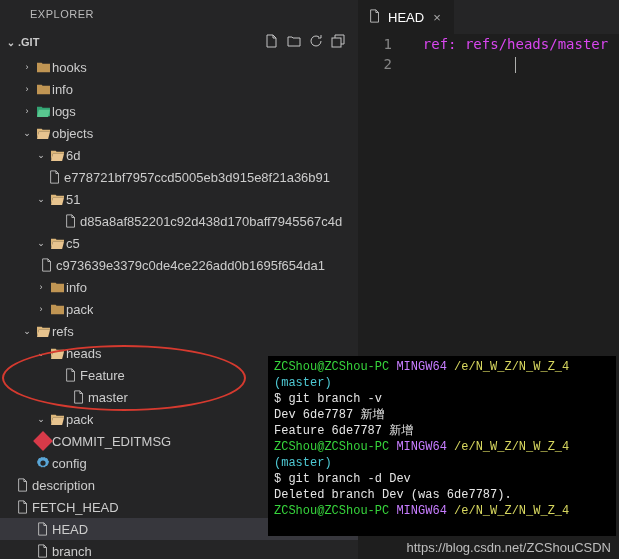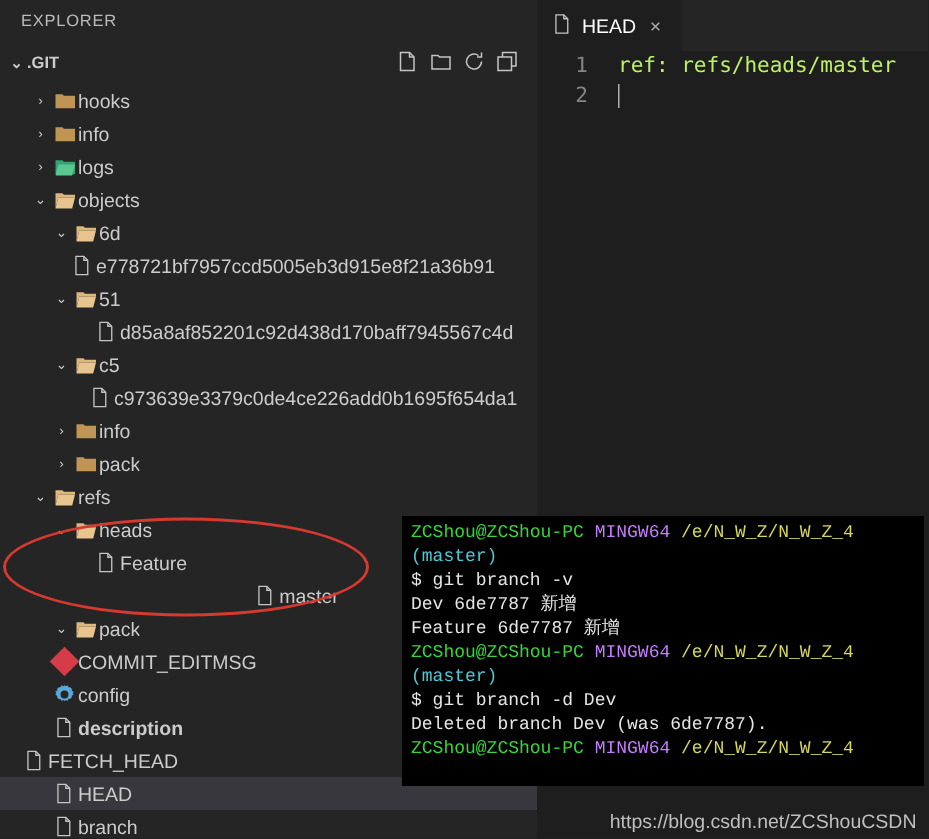--- a/index.html
+++ b/index.html
@@ -17,20 +17,21 @@
     left: 0; top: 0;
     width: 358px; height: 559px;
     background: #252526;
   }
   .explorer-header {
     height: 30px;
     padding: 8px 14px;
     font-size: 11px;
     letter-spacing: 0.5px;
     color: #bbbbbb;
+    margin-left: 16px;
   }
   .section-header {
     height: 24px;
     display: flex;
     align-items: center;
     padding: 0 4px;
     font-size: 11px;
     font-weight: bold;
     color: #cccccc;
   }
@@ -86,33 +87,34 @@
     font-family: Consolas, monospace;
     font-size: 14px;
     line-height: 20px;
   }
   .code {
     position: absolute;
     left: 54px; top: 34px; right: 0;
     font-family: Consolas, monospace;
     font-size: 14px;
     line-height: 20px;
-    color: #bef264;
+    color: #d946ef;
+    text-align: center;
   }
   .cursor-line {
     display:inline-block;
     border-left: 1px solid #aeafad;
     height: 16px;
     vertical-align: middle;
   }
 
   
   .terminal {
     position: absolute;
-    left: 268px; top: 344px;
+    left: 268px; top: 356px;
     width: 348px; height: 180px;
     background: #000000;
     font-family: Consolas, "Courier New", monospace;
     font-size: 12px;
     line-height: 16px;
     padding: 3px 6px;
     color: #cccccc;
     overflow: hidden;
   }
   .t-green { color: #37d63c; }
@@ -251,21 +253,21 @@
       <div class="tree-item" style="padding-left: 34px;">
         <span class="chev">⌄</span>
         <span class="icon folder-icon">
           <svg viewBox="0 0 16 14">
             <path fill="#dcb67a" d="M1 2h5l1 1h8v2H3L1 13z"></path>
             <path fill="#e8c48f" d="M3 5h12l-2 8H1z"></path>
           </svg>
         </span>
         <span class="label">c5</span>
       </div>
-      <div class="tree-item" style="padding-left: 44px;">
+      <div class="tree-item" style="padding-left: 24px;">
         <span class="chev"></span>
         <span class="icon file-icon">
           <svg viewBox="0 0 16 16" fill="none" stroke="#c5c5c5" stroke-width="1">
             <path d="M3 1h6l3 3v11H3z"></path>
             <path d="M9 1v3h3"></path>
           </svg>
         </span>
         <span class="label">c973639e3379c0de4ce226add0b1695f654da1</span>
       </div>
       <div class="tree-item" style="padding-left: 34px;">
@@ -309,21 +311,21 @@
       <div class="tree-item" style="padding-left: 48px;">
         <span class="chev"></span>
         <span class="icon file-icon">
           <svg viewBox="0 0 16 16" fill="none" stroke="#c5c5c5" stroke-width="1">
             <path d="M3 1h6l3 3v11H3z"></path>
             <path d="M9 1v3h3"></path>
           </svg>
         </span>
         <span class="label">Feature</span>
       </div>
-      <div class="tree-item" style="padding-left: 28px; justify-content: center;">
+      <div class="tree-item" style="padding-left: 56px;">
         <span class="chev"></span>
         <span class="icon file-icon">
           <svg viewBox="0 0 16 16" fill="none" stroke="#c5c5c5" stroke-width="1">
             <path d="M3 1h6l3 3v11H3z"></path>
             <path d="M9 1v3h3"></path>
           </svg>
         </span>
         <span class="label">master</span>
       </div>
       <div class="tree-item" style="padding-left: 34px;">
@@ -345,21 +347,21 @@
       </div>
       <div class="tree-item" style="padding-left: 20px;">
         <span class="chev"></span>
         <span class="icon file-icon gear-icon">
           <svg viewBox="0 0 16 16" fill="#5aa7d8">
             <path d="M8 5a3 3 0 1 0 0 6 3 3 0 0 0 0-6zm7 3l-1.5.9.1 1.2-1.3 1.3-1.2-.1L10.2 13 9 12.2 8 13l-1-0.8L5.8 13l-.9-1.5-1.2.1-1.3-1.3.1-1.2L1 8l.8-1.2L1 5.8l1.5-.9-.1-1.2 1.3-1.3 1.2.1L5.8 1 7 1.8 8 1l1 .8L10.2 1l.9 1.5 1.2-.1 1.3 1.3-.1 1.2L15 6l-.8 1.2z"></path>
           </svg>
         </span>
         <span class="label">config</span>
       </div>
-      <div class="tree-item" style="padding-left: 20px; font-weight: bold;">
+      <div class="tree-item" style="">
         <span class="chev"></span>
         <span class="icon file-icon">
           <svg viewBox="0 0 16 16" fill="none" stroke="#c5c5c5" stroke-width="1">
             <path d="M3 1h6l3 3v11H3z"></path>
             <path d="M9 1v3h3"></path>
           </svg>
         </span>
         <span class="label">description</span>
       </div>
       <div class="tree-item" style="">

